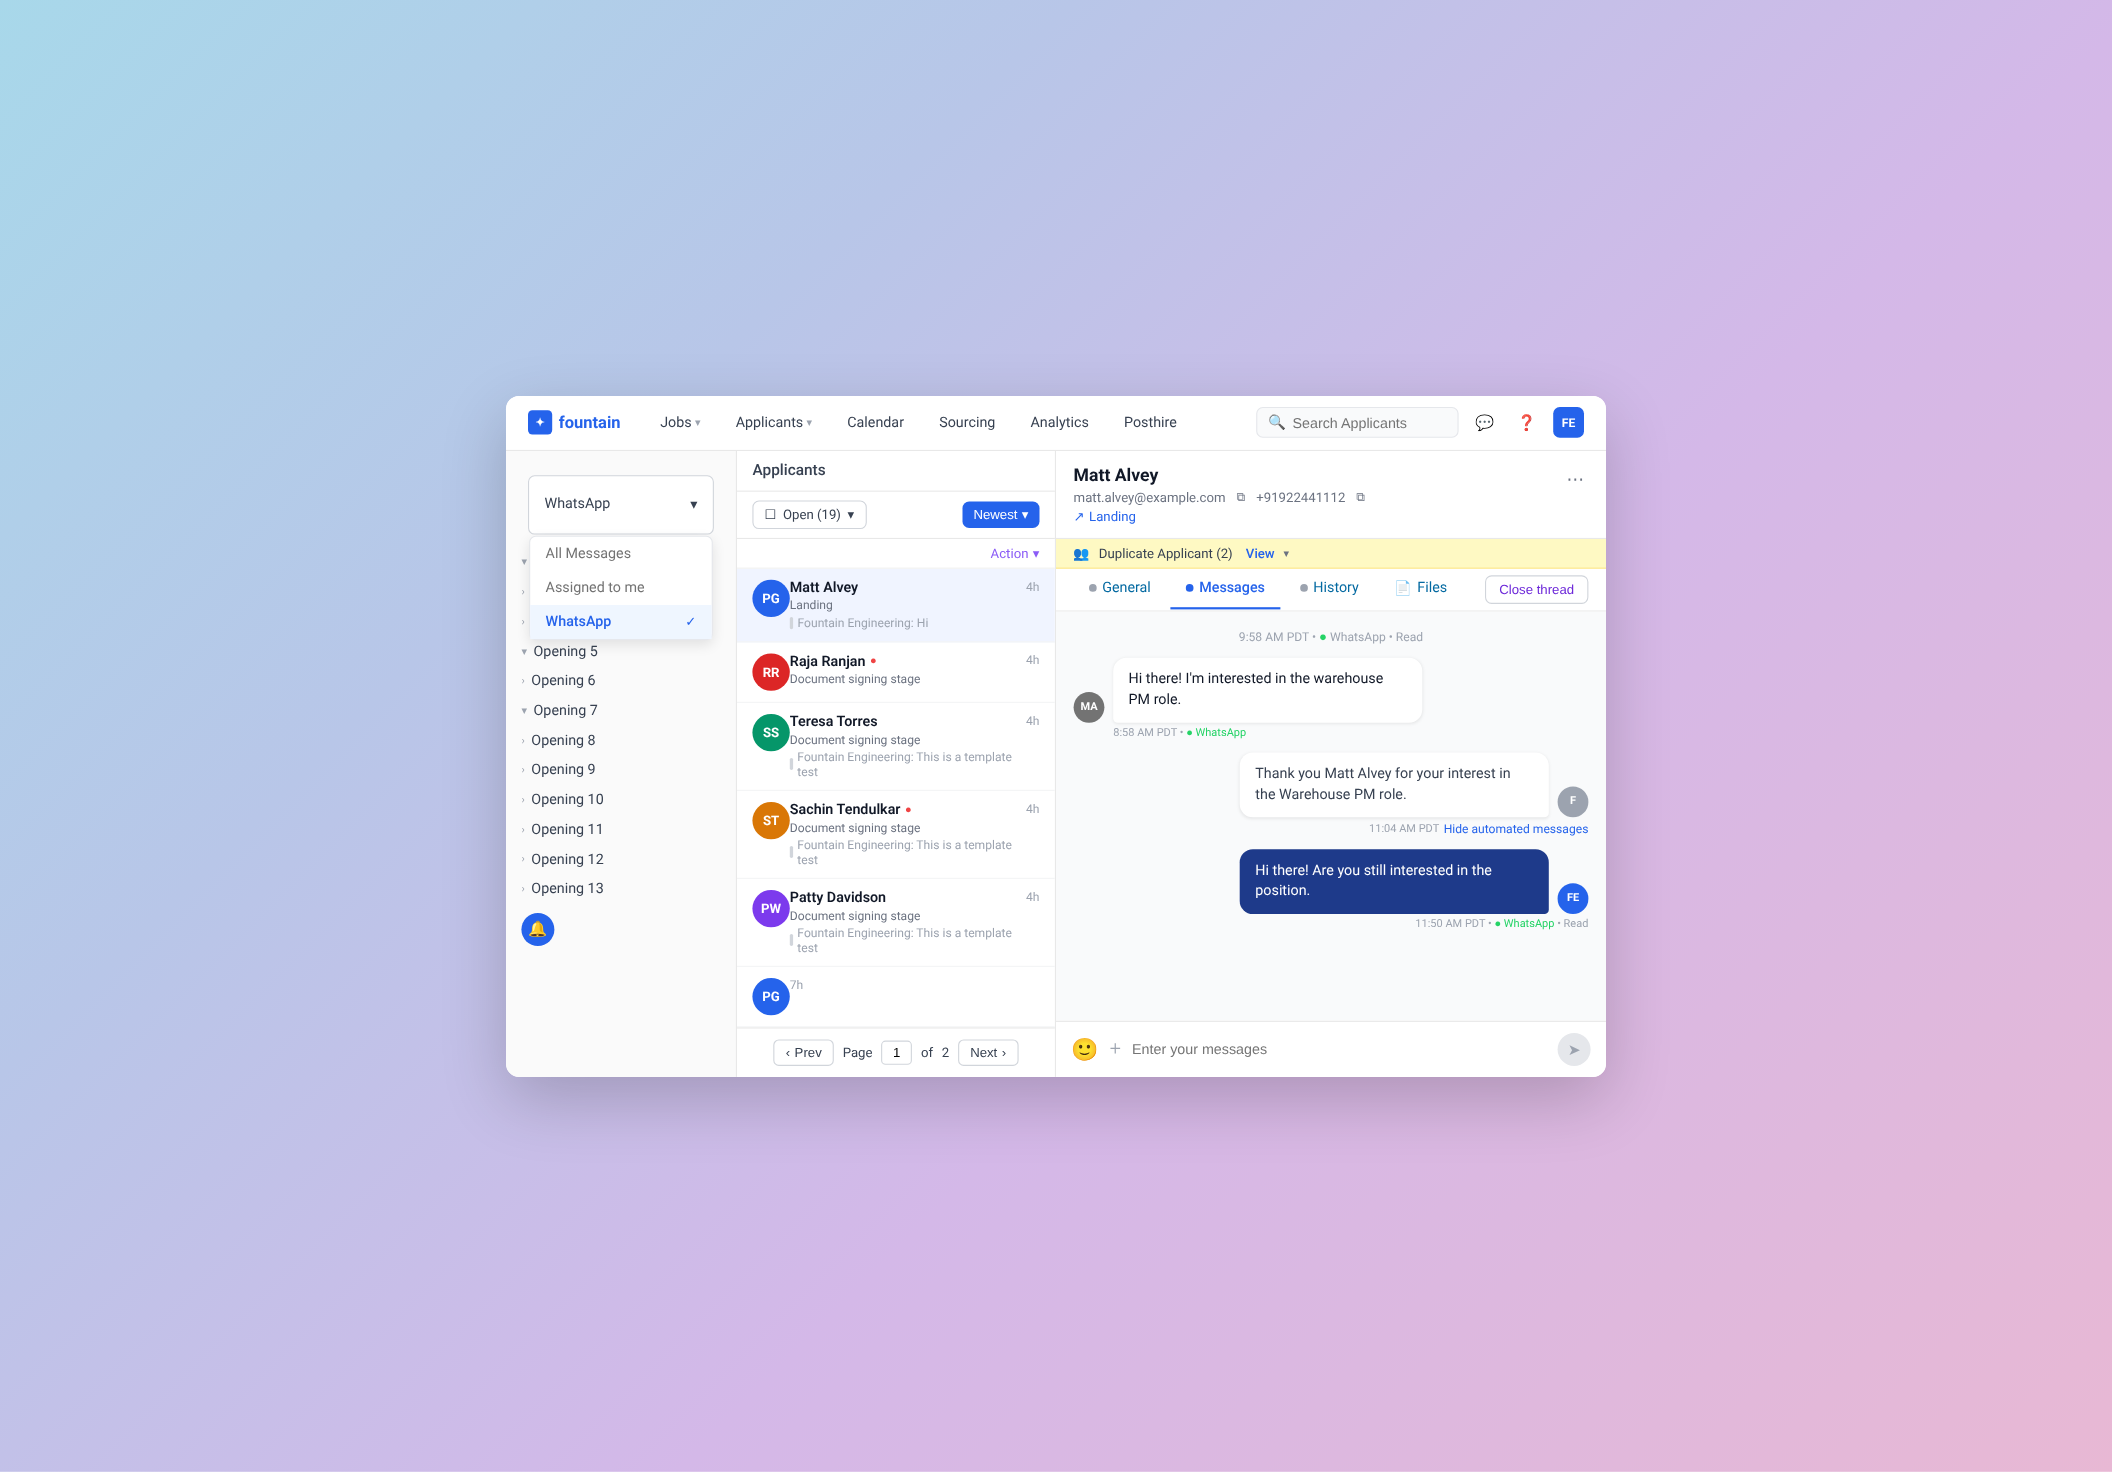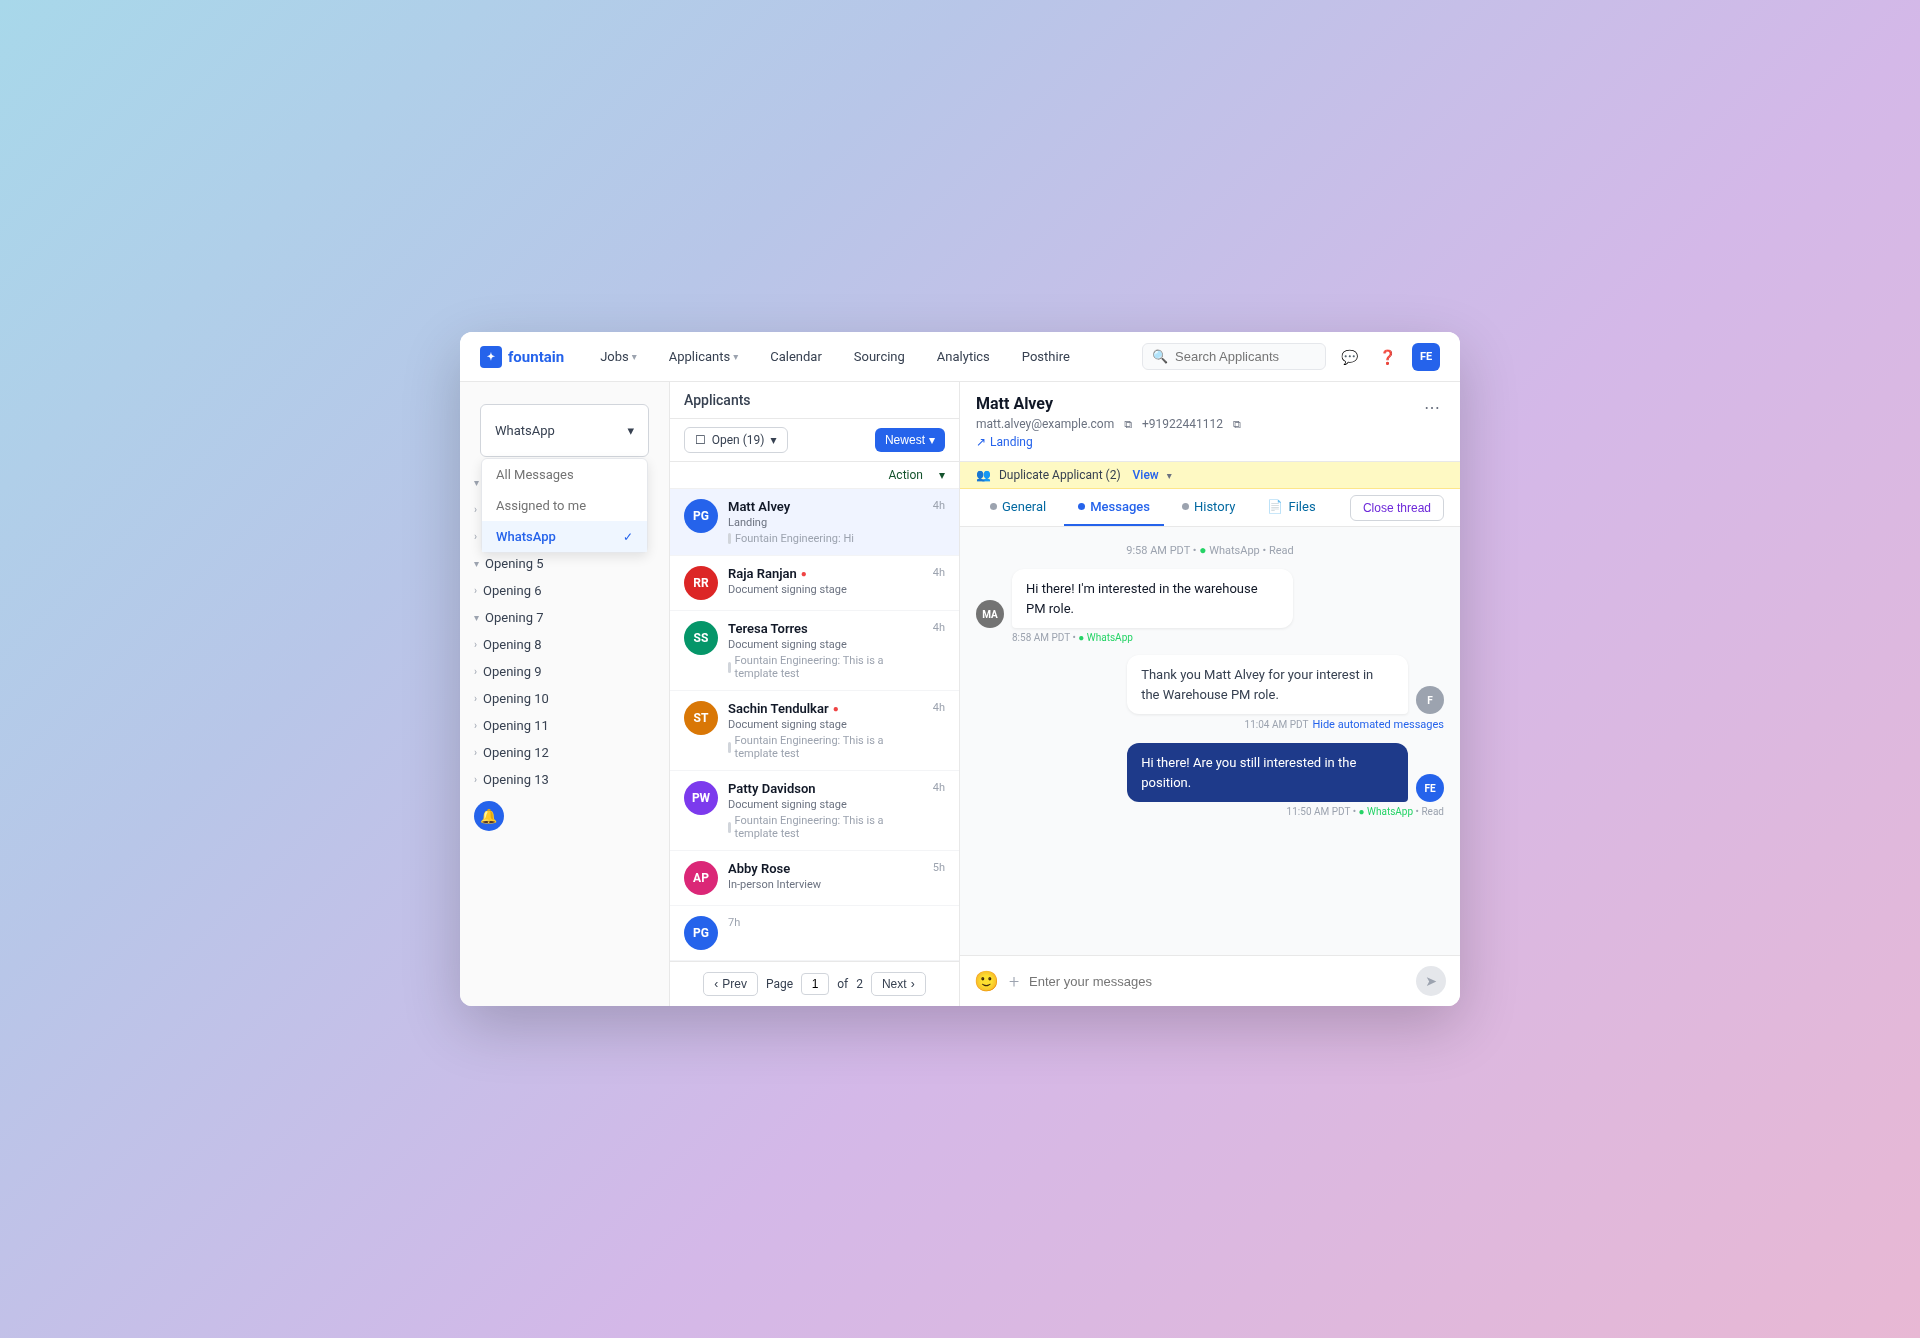--- a/index.html
+++ b/index.html
@@ -247,37 +247,36 @@
     }
     .action-row {
       display: flex;
       align-items: center;
       padding: 6px 14px;
       border-bottom: 1px solid #f0f0f0;
       justify-content: flex-end;
     }
     .action-btn {
       font-size: 12px;
-      color: #14532d;
-      cursor: pointer;
-      display: flex;
-      align-items: center;
-      gap: 16px;
+      color: #8b5cf6;
+      cursor: pointer;
+      display: flex;
+      align-items: center;
+      gap: 4px;
     }
     .applicants-list {
       flex: 1;
       overflow-y: auto;
     }
     .applicant-row {
       display: flex;
       align-items: flex-start;
       padding: 10px 14px;
       border-bottom: 1px solid #f3f4f6;
       cursor: pointer;
-      gap: 10px;
     }
     .applicant-row.selected { background: #f0f4ff; }
     .avatar {
       width: 34px;
       height: 34px;
       border-radius: 50%;
       display: flex;
       align-items: center;
       justify-content: center;
       font-size: 12px;
@@ -744,29 +743,20 @@
           <div class="applicant-row">
     <div class="avatar" style="background:#7c3aed">PW</div>
     <div class="applicant-info">
       <div class="applicant-name">Patty Davidson</div>
       <div class="applicant-stage">Document signing stage</div>
       <div class="applicant-preview"><span class="preview-bar"></span>Fountain Engineering: This is a template test</div>
     </div>
     <div class="applicant-time">4h</div>
   </div>
           <div class="applicant-row">
-    <div class="avatar" style="background:#db2777">AP</div>
-    <div class="applicant-info">
-      <div class="applicant-name">Abby Rose</div>
-      <div class="applicant-stage">In-person Interview</div>
-
-    </div>
-    <div class="applicant-time">5h</div>
-  </div>
-          <div class="applicant-row">
     <div class="avatar" style="background:#2563eb">PG</div>
     <div class="applicant-time">7h</div>
   </div>
         </div>
       <div class="pagination">
         <button class="page-btn">
           <span>‹</span>
           <span>Prev</span>
         </button>
         <span>Page</span>

